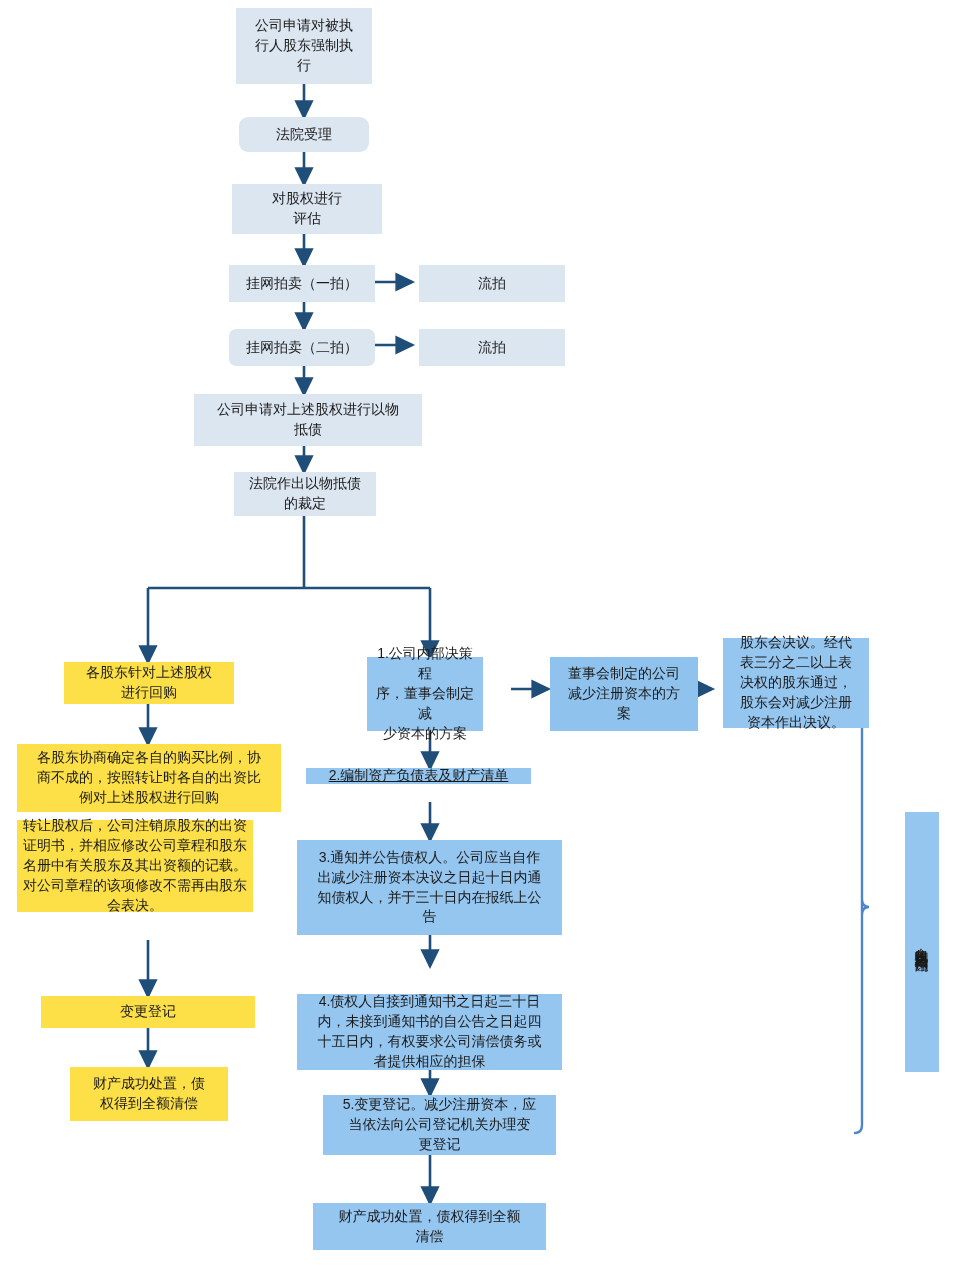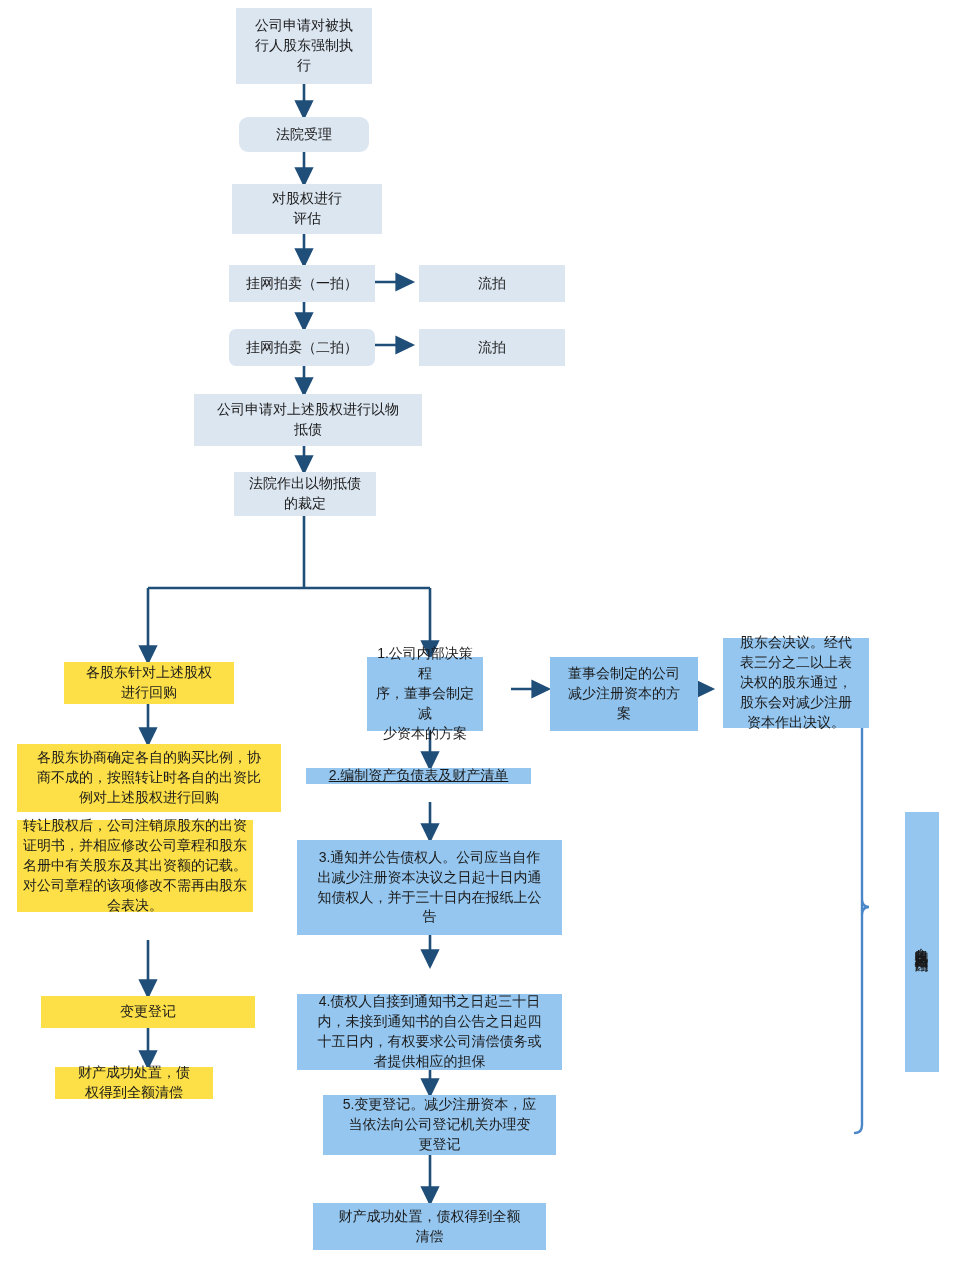--- a/index.html
+++ b/index.html
@@ -125,21 +125,21 @@
 例对上述股权进行回购</div>
 
   <div class="node t-cyan" style="left:17px;top:820px;width:236px;height:92px;">转让股权后，公司注销原股东的出资
 证明书，并相应修改公司章程和股东
 名册中有关股东及其出资额的记载。
 对公司章程的该项修改不需再由股东
 会表决。</div>
 
   <div class="node t-cyan" style="left:41px;top:996px;width:214px;height:32px;">变更登记</div>
 
-  <div class="node t-cyan" style="left:55px;top:1067px;width:158px;height:32px;">财产成功处置，债
+  <div class="node t-cyan" style="left:70px;top:1067px;width:158px;height:54px;">财产成功处置，债
 权得到全额清偿</div>
 
   <div class="node t-blue" style="left:367px;top:657px;width:116px;height:74px;">1.公司内部决策程
 序，董事会制定减
 少资本的方案</div>
 
   <div class="node t-blue2" style="left:550px;top:657px;width:148px;height:74px;">董事会制定的公司
 减少注册资本的方
 案</div>
 

